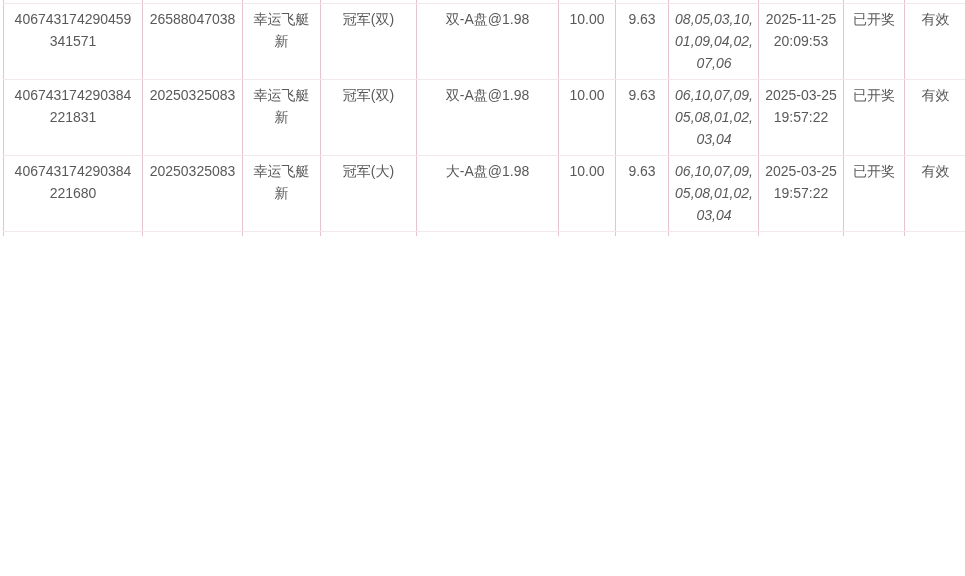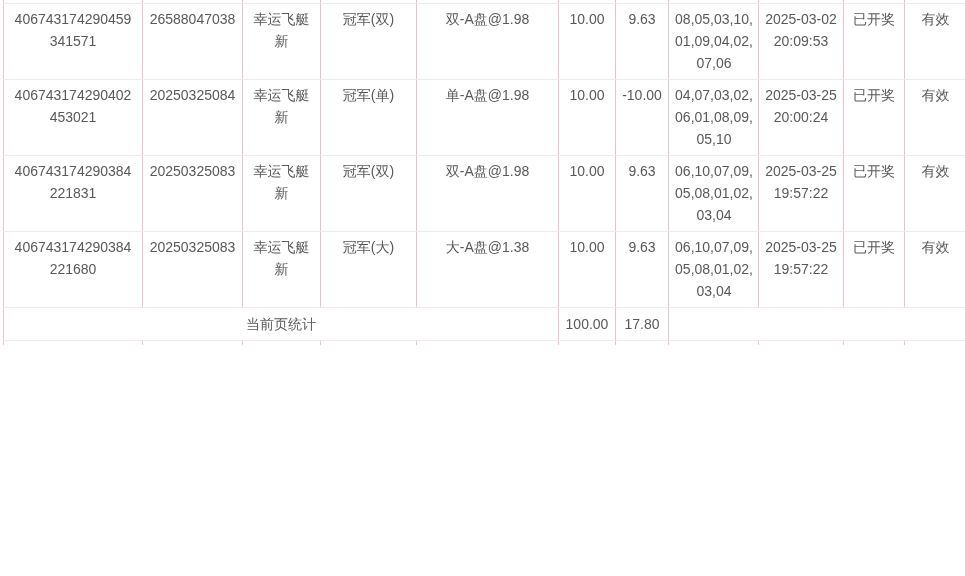--- a/index.html
+++ b/index.html
@@ -30,21 +30,21 @@
     vertical-align: top;
     padding: 4px 4px 0 4px;
     line-height: 22px;
     overflow: hidden;
   }
   tr.data-row td { height: 71px; }            
   tr.sliver td { height: 3px; padding: 0; }
   tr.sliver.top td { border-top: none; }
   tr.sliver.bottom td { border-bottom: none; height: 4px; }
   td.c-order  { padding-left: 8px; padding-right: 8px; word-break: break-all; }
-  td.c-result { padding-left: 6px; padding-right: 5px; word-break: break-all; }
+  td.c-result { padding-left: 6px; padding-right: 5px; word-break: break-all; font-style: italic; }
   tr.summary-row td {
     vertical-align: middle;
     height: 32px;
     padding-top: 0;
   }
 </style>
 </head>
 <body>
 
 <table class="records">
@@ -81,34 +81,21 @@
   <tbody id="rows">
       <tr class="data-row">
     <td class="c-order">406743174290459341571</td>
     <td class="c-period">26588047038</td>
     <td class="c-game">幸运飞艇新</td>
     <td class="c-play">冠军(双)</td>
     <td class="c-bet">双-A盘@1.98</td>
     <td class="c-amount">10.00</td>
     <td class="c-profit">9.63</td>
     <td class="c-result">08,05,03,10,01,09,04,02,07,06</td>
-    <td class="c-time">2025-03-02 20:09:53</td>
-    <td class="c-status">已开奖</td>
-    <td class="c-valid">有效</td>
-  </tr>
-      <tr class="data-row">
-    <td class="c-order">406743174290402453021</td>
-    <td class="c-period">20250325084</td>
-    <td class="c-game">幸运飞艇新</td>
-    <td class="c-play">冠军(单)</td>
-    <td class="c-bet">单-A盘@1.98</td>
-    <td class="c-amount">10.00</td>
-    <td class="c-profit">-10.00</td>
-    <td class="c-result">04,07,03,02,06,01,08,09,05,10</td>
-    <td class="c-time">2025-03-25 20:00:24</td>
+    <td class="c-time">2025-11-25 20:09:53</td>
     <td class="c-status">已开奖</td>
     <td class="c-valid">有效</td>
   </tr>
       <tr class="data-row">
     <td class="c-order">406743174290384221831</td>
     <td class="c-period">20250325083</td>
     <td class="c-game">幸运飞艇新</td>
     <td class="c-play">冠军(双)</td>
     <td class="c-bet">双-A盘@1.98</td>
     <td class="c-amount">10.00</td>
@@ -116,37 +103,31 @@
     <td class="c-result">06,10,07,09,05,08,01,02,03,04</td>
     <td class="c-time">2025-03-25 19:57:22</td>
     <td class="c-status">已开奖</td>
     <td class="c-valid">有效</td>
   </tr>
       <tr class="data-row">
     <td class="c-order">406743174290384221680</td>
     <td class="c-period">20250325083</td>
     <td class="c-game">幸运飞艇新</td>
     <td class="c-play">冠军(大)</td>
-    <td class="c-bet">大-A盘@1.38</td>
+    <td class="c-bet">大-A盘@1.98</td>
     <td class="c-amount">10.00</td>
     <td class="c-profit">9.63</td>
     <td class="c-result">06,10,07,09,05,08,01,02,03,04</td>
     <td class="c-time">2025-03-25 19:57:22</td>
     <td class="c-status">已开奖</td>
     <td class="c-valid">有效</td>
   </tr>
     </tbody>
 
   <tbody>
-    <tr class="summary-row">
-      <td colspan="5">当前页统计</td>
-      <td>100.00</td>
-      <td>17.80</td>
-      <td colspan="4"></td>
-    </tr>
     <tr class="sliver bottom">
       <td></td>
       <td></td>
       <td></td>
       <td></td>
       <td></td>
       <td></td>
       <td></td>
       <td></td>
       <td></td>

